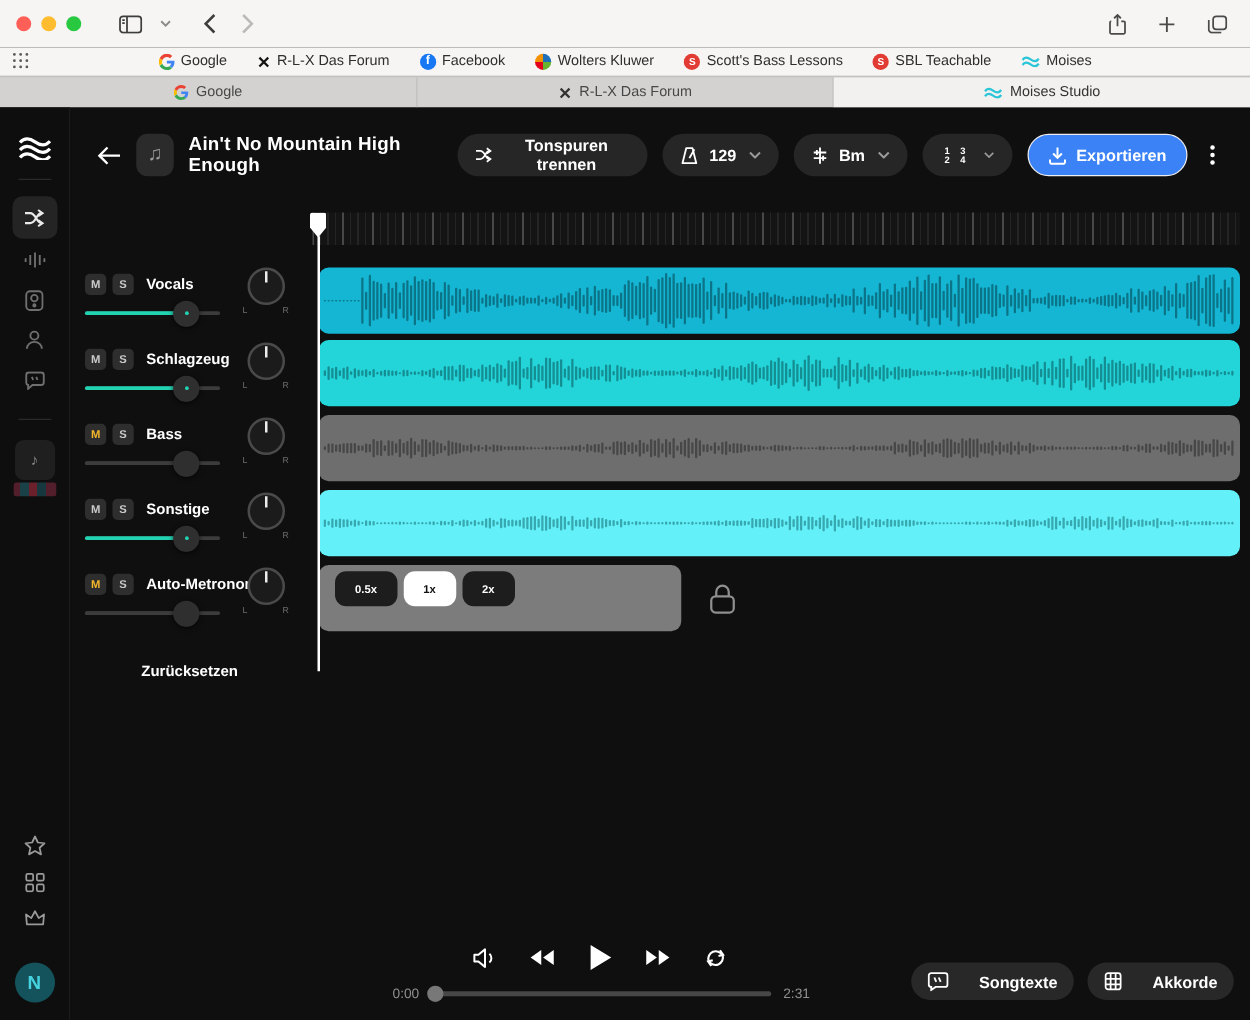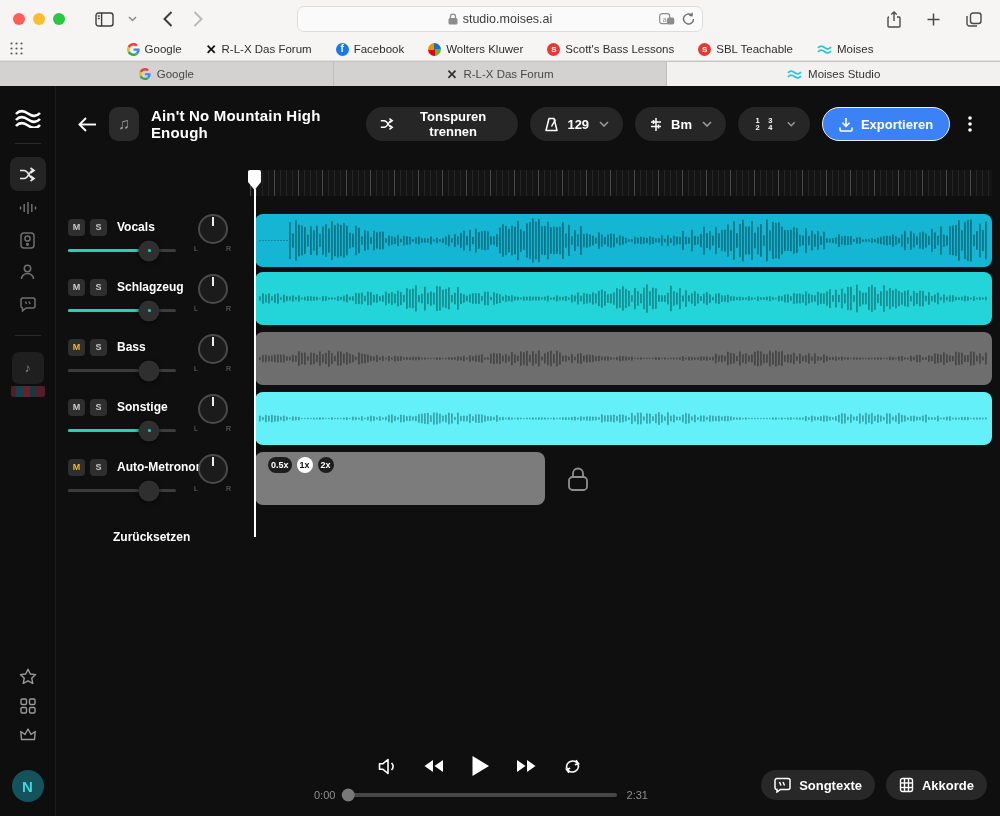--- a/index.html
+++ b/index.html
@@ -76,32 +76,32 @@
 .tgroup.muted .sthumb:after{display:none}
 .reset-btn{position:absolute;left:113px;top:444px;font-size:12px;font-weight:700;color:#fff;background:none;border:none}
 
 
 .ruler{position:absolute;left:250px;top:84px;width:742px;height:26px;background:#141414;background-image:repeating-linear-gradient(90deg,rgba(255,255,255,.16) 0 1px,transparent 1px 24px),repeating-linear-gradient(90deg,rgba(255,255,255,.07) 0 1px,transparent 1px 6px)}
 .ph-marker{position:absolute;left:248px;top:84px;width:13px;height:20px;background:#fff;clip-path:polygon(0 0,100% 0,100% 60%,50% 100%,0 60%);border-radius:2px;z-index:5}
 .ph-line{position:absolute;left:254px;top:103px;width:1.5px;height:348px;background:#fff;z-index:4}
 .wrow{position:absolute;left:255px;width:737px;height:53px;border-radius:8px;overflow:hidden}
 .wrow.stripes{background-image:repeating-linear-gradient(90deg,rgba(0,0,0,.13) 0 1px,transparent 1px 5px)}
 .speed{position:absolute;left:13px;top:5px;display:flex;gap:5px;z-index:3}
-.spill{height:16px;padding:0 3px;border-radius:9px;background:#1d1d1d;color:#fff;font-size:9px;font-weight:700;display:flex;align-items:center;border:none}
+.spill{height:28px;padding:0 16px;border-radius:9px;background:#1d1d1d;color:#fff;font-size:9px;font-weight:700;display:flex;align-items:center;border:none}
 .spill.sel{background:#fff;color:#111}
 .lock{position:absolute;left:566px;top:380px;color:#8f8f8f}
 
 
 .transport{position:absolute;left:378px;top:666px;width:204px;height:28px;display:flex;align-items:center;justify-content:space-between;color:#fff}
 .tbtn{background:none;border:none;color:#fff;display:flex;align-items:center;justify-content:center}
 .progress{position:absolute;left:314px;top:701px;width:334px;height:16px;display:flex;align-items:center;gap:10px;font-size:11px;color:#8f8f8f}
 .pbar{flex:1;position:relative;height:4px;border-radius:2px;background:#474747}
 .pthumb{position:absolute;left:0;top:50%;transform:translate(-25%,-50%);width:13px;height:13px;border-radius:50%;background:#787878}
 .pillrow{position:absolute;right:13px;top:684px;display:flex;gap:11px}
-.pill{height:30px;border-radius:16px;background:#282828;color:#fff;font-size:13px;font-weight:700;display:flex;align-items:center;gap:8px;padding:0 13px;border:none}
+.pill{height:30px;border-radius:16px;background:#282828;color:#fff;font-size:13px;font-weight:700;display:flex;align-items:center;gap:24px;padding:0 13px;border:none}
 </style>
 </head>
 <body style="--accent: #22d3b2; --mute: #f1b62c;">
 
 <div class="toolbar">
   <div class="lights">
     <span class="light" style="background: rgb(255, 95, 87);"></span>
     <span class="light" style="background: rgb(254, 188, 46);"></span>
     <span class="light" style="background: rgb(40, 200, 64);"></span>
   </div>
@@ -122,44 +122,20 @@
     <svg width="10" height="16" viewBox="0 0 10 16" fill="none" stroke="currentColor" stroke-width="2">
         <path d="M8.5 1 L1.5 8 L8.5 15"></path>
       </svg>
   </span>
   <span class="tb-icon nav-fwd" style="color:#bbbab9">
     <svg width="10" height="16" viewBox="0 0 10 16" fill="none" stroke="currentColor" stroke-width="2">
         <path d="M1.5 1 L8.5 8 L1.5 15"></path>
       </svg>
   </span>
 
-  <div class="addressbar">
-    <span style="color:#8d8d8d">
-      <svg width="10" height="12" viewBox="0 0 10 12" fill="currentColor">
-          <rect x="0.5" y="5" width="9" height="6.5" rx="1.5"></rect>
-          <path d="M2.5 5 V3.6 a2.5 2.5 0 0 1 5 0 V5" fill="none" stroke="currentColor" stroke-width="1.3"></path>
-        </svg>
-    </span>
-    <span>studio.moises.ai</span>
-    <span class="ab-right">
-      <span style="color:#8d8d8d">
-        <svg width="16" height="12" viewBox="0 0 16 12" fill="none" stroke="currentColor" stroke-width="1.2">
-            <rect x="0.7" y="0.7" width="10" height="10" rx="2.5"></rect>
-            <rect x="8" y="4.5" width="7.3" height="7" rx="2" fill="#8d8d8d" stroke="none"></rect>
-            <text x="5.6" y="8.6" font-size="7" fill="#8d8d8d" stroke="none" text-anchor="middle" font-family="Liberation Sans, sans-serif">a</text>
-          </svg>
-      </span>
-      <span style="color:#6f6f6f">
-        <svg width="13" height="14" viewBox="0 0 13 14" fill="none" stroke="currentColor" stroke-width="1.4">
-            <path d="M11.5 7 a5 5 0 1 1 -1.7-3.75"></path>
-            <path d="M10.2 0.8 L10 3.6 L7.3 3.3" fill="none"></path>
-          </svg>
-      </span>
-    </span>
-  </div>
 
   <div class="tb-right">
     <span class="tb-icon" style="color:#4a4a4a">
       <svg width="14" height="17" viewBox="0 0 14 17" fill="none" stroke="currentColor" stroke-width="1.4">
           <path d="M2 6 H1.8 A1 1 0 0 0 1 7 v8 a1 1 0 0 0 1 1 h10 a1 1 0 0 0 1-1 V7 a1 1 0 0 0-1-1 H10" stroke-linejoin="round"></path>
           <line x1="7" y1="1.2" x2="7" y2="10"></line>
           <path d="M4.3 3.6 L7 1 L9.7 3.6"></path>
         </svg>
     </span>
     <span class="tb-icon" style="color:#4a4a4a">

